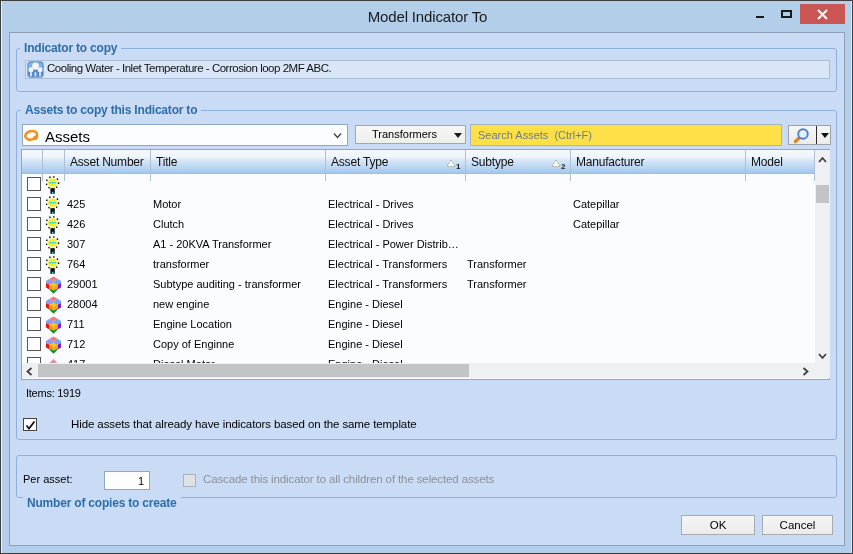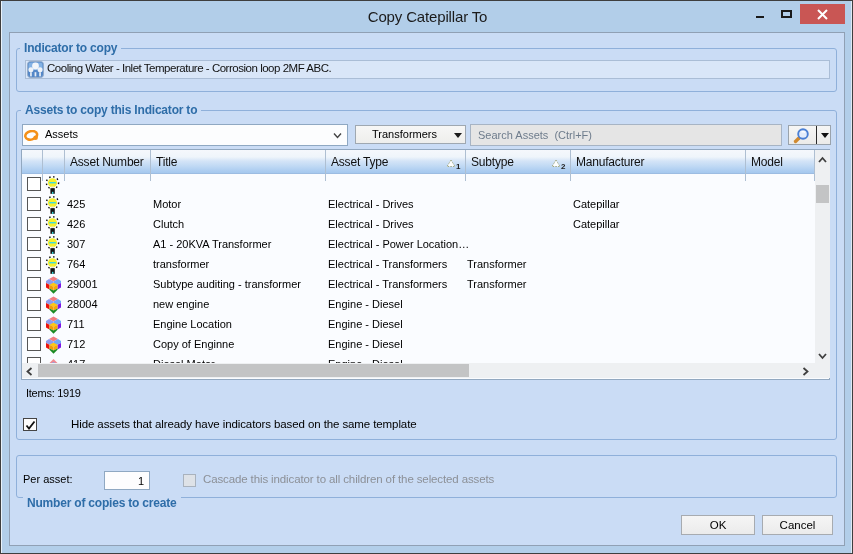--- a/index.html
+++ b/index.html
@@ -24,29 +24,29 @@
 #ind-field { position:absolute; left:24px; top:59px; width:805px; height:19px;
   background:#d9e6f8; border:1px solid #aabdd6; }
 #ind-icon { position:absolute; left:26px; top:60px; width:17px; height:17px; }
 #ind-text { position:absolute; left:46px; top:61px; font-size:11.5px; letter-spacing:-0.48px; color:#111; white-space:nowrap; }
 #gb2 { left:15px; top:109px; width:821px; height:330px; }
 #gb2-label { left:20px; top:102px; }
 
 #combo { position:absolute; left:21px; top:123px; width:326px; height:22px;
   background:#fcfdfe; border:1px solid #8fa8c2; }
 #combo-icon { position:absolute; left:23px; top:129px; width:15px; height:11px; }
-#combo-text { position:absolute; left:44px; top:127px; font-size:11px; }
+#combo-text { position:absolute; left:44px; top:127px; font-size:15px; }
 #combo-arrow { position:absolute; left:332px; top:130px; width:9px; height:9px; }
 #cfgbtn { position:absolute; left:354px; top:124px; width:111px; height:19px;
   background:linear-gradient(#f7f7f6,#eeeeec); border:1px solid #9fa8b1; }
 #cfgbtn span { position:absolute; left:16px; top:2px; font-size:11px; }
 #cfgbtn .arr { position:absolute; left:98px; top:7px; width:0; height:0;
   border-left:4.5px solid transparent; border-right:4.5px solid transparent; border-top:5px solid #1c1c1c; }
 #searchbox { position:absolute; left:469px; top:123px; width:312px; height:22px;
-  background:#e5e5e5; border:1px solid #a7b4c4; }
+  background:#fde047; border:1px solid #a7b4c4; }
 #searchbox span { position:absolute; left:7px; top:4px; color:#6e7c8c; font-size:11px; }
 #searchbtn { position:absolute; left:787px; top:124px; width:43px; height:20px;
   background:linear-gradient(#f6f6f5,#ebebe9); border:1px solid #9aa3ac; }
 #searchbtn .divider { position:absolute; left:27px; top:0px; width:1px; height:18px; background:#2a2a2a; }
 #searchbtn .arr { position:absolute; left:32px; top:7px; width:0; height:0;
   border-left:4.5px solid transparent; border-right:4.5px solid transparent; border-top:5px solid #111; }
 
 #grid { position:absolute; left:20px; top:148px; width:809px; height:231px;
   background:#fafcff; border:1px solid #92a8c0; }
 #ghead { position:absolute; left:21px; top:149px; width:793px; height:24px;
@@ -78,21 +78,21 @@
 #casc-label { position:absolute; left:202px; top:472px; color:#8c9097; font-size:11.5px; letter-spacing:-0.12px; }
 .btn { position:absolute; top:514px; height:20px; background:linear-gradient(#f5f5f5,#ebebeb);
   border:1px solid #a7abb0; text-align:center; font-size:11.5px; padding-top:3px; }
 #okbtn { left:680px; width:74px; }
 #cancelbtn { left:761px; width:71px; }
 .scgl { position:absolute; }
 </style>
 </head>
 <body>
 <div id="win">
-  <div id="titletext">Copy Catepillar To</div>
+  <div id="titletext">Model Indicator To</div>
   <div id="btn-min"></div>
   <div id="btn-max"></div>
   <div id="btn-close">
       <svg width="13" height="13" viewBox="0 0 13 13">
         <path d="M2 2 L11 11 M11 2 L2 11" stroke="#fff" stroke-width="2"></path>
       </svg>
     </div>
   <div id="client"></div>
 
   <div class="gb" id="gb1"></div>
@@ -207,21 +207,21 @@
         <span class="icon"><svg width="16" height="19" viewBox="0 0 16 19">
             <circle cx="7.5" cy="6.8" r="6.1" fill="none" stroke="#0a0a0a" stroke-width="1.4" stroke-dasharray="1.4 2.7"></circle>
             <circle cx="7.5" cy="6.8" r="4.6" fill="#f6f02a"></circle>
             <rect x="4.2" y="6" width="6.6" height="1.4" fill="#38dce2"></rect>
             <path d="M6 10.4 L9 10.4 L8.6 12.4 L6.4 12.4 Z" fill="#efe9d8"></path>
             <rect x="5.4" y="12.2" width="4.4" height="5.6" fill="#141414"></rect>
             <rect x="7" y="15.8" width="1.4" height="2" fill="#38dce2"></rect>
           </svg></span>
         <span class="cell" style="left:45px">307</span>
         <span class="cell" style="left:131px">A1 - 20KVA Transformer</span>
-        <span class="cell" style="left:306px">Electrical - Power Location…</span>
+        <span class="cell" style="left:306px">Electrical - Power Distrib…</span>
         <span class="cell" style="left:445px"></span>
         <span class="cell" style="left:551px"></span>
       </div>
       <div class="row" style="top:234px">
         <div class="cb"></div>
         <span class="icon"><svg width="16" height="19" viewBox="0 0 16 19">
             <circle cx="7.5" cy="6.8" r="6.1" fill="none" stroke="#0a0a0a" stroke-width="1.4" stroke-dasharray="1.4 2.7"></circle>
             <circle cx="7.5" cy="6.8" r="4.6" fill="#f6f02a"></circle>
             <rect x="4.2" y="6" width="6.6" height="1.4" fill="#38dce2"></rect>
             <path d="M6 10.4 L9 10.4 L8.6 12.4 L6.4 12.4 Z" fill="#efe9d8"></path>

